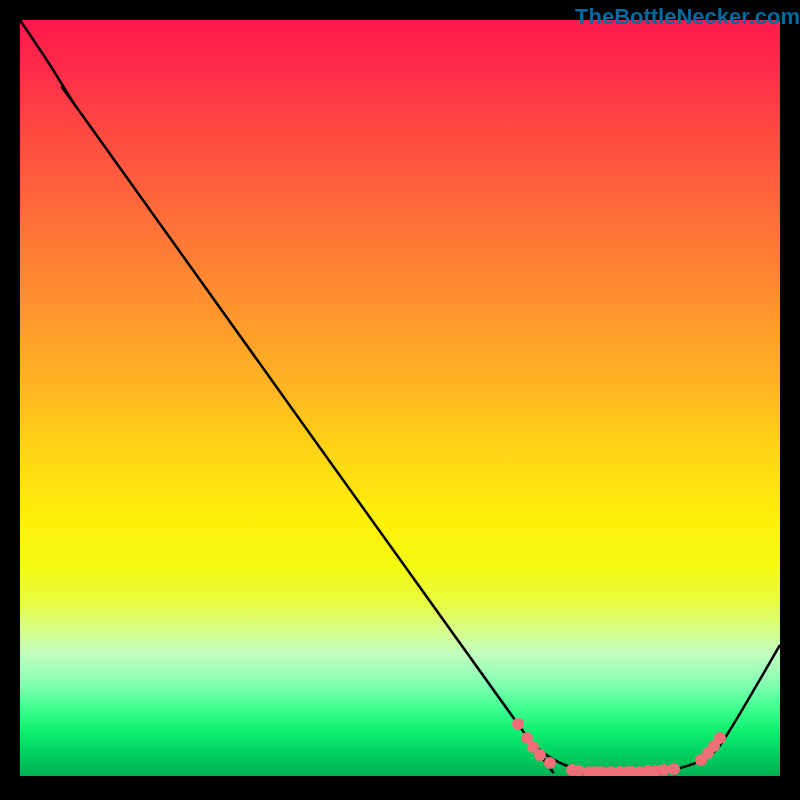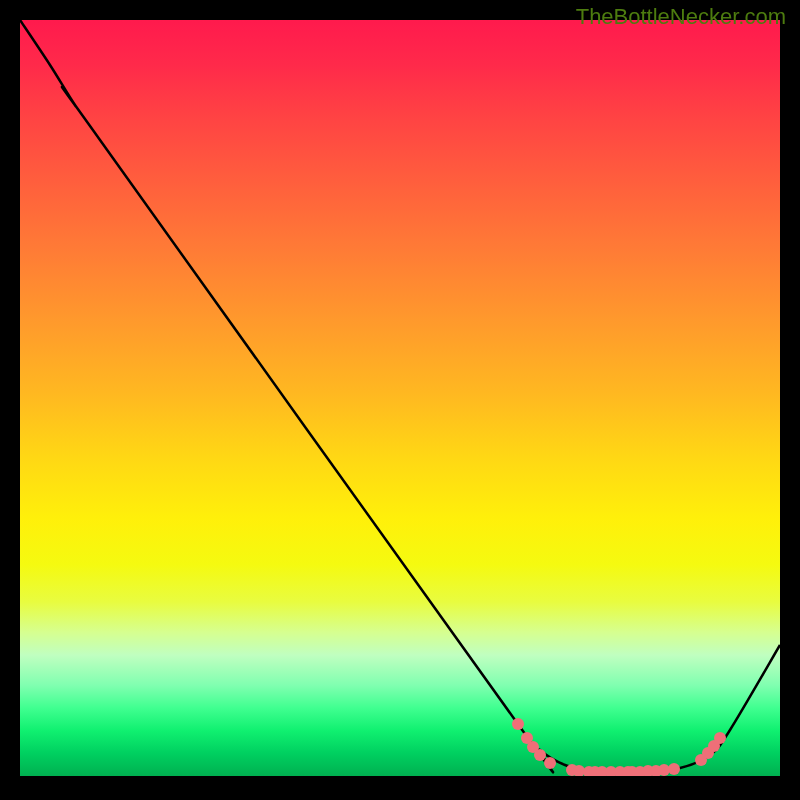--- a/index.html
+++ b/index.html
@@ -7,24 +7,24 @@
     width: 800px;
     height: 800px;
     background: #000;
     position: relative;
     font-family: Arial, sans-serif;
     overflow: hidden;
   }
   .watermark {
     position: absolute;
     top: 4px;
-    right: 14px;
-    color: #4d7c0f;
+    right: 0;
+    color: #0369a1;
     font-size: 22px;
-    font-weight: normal;
+    font-weight: bold;
     z-index: 10;
   }
   .plot-area {
     position: absolute;
     left: 20px;
     top: 20px;
     width: 760px;
     height: 756px;
     background: linear-gradient(to bottom,
       #ff1a4d 0%,

